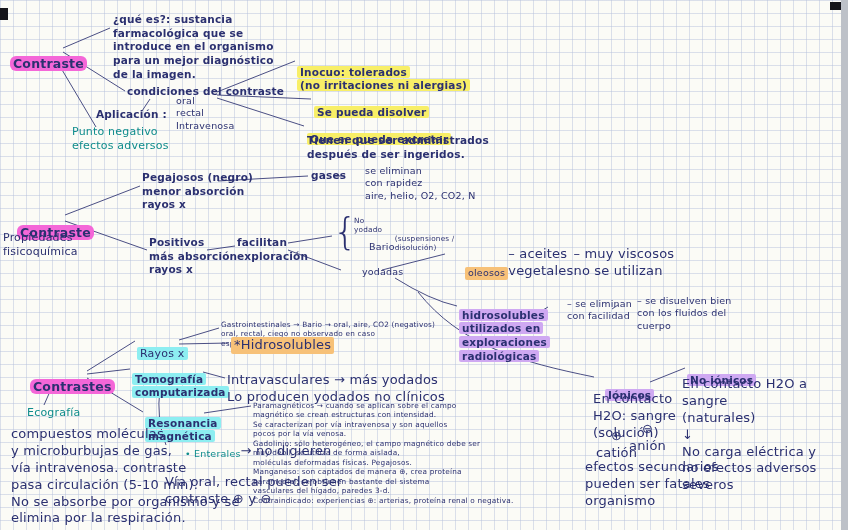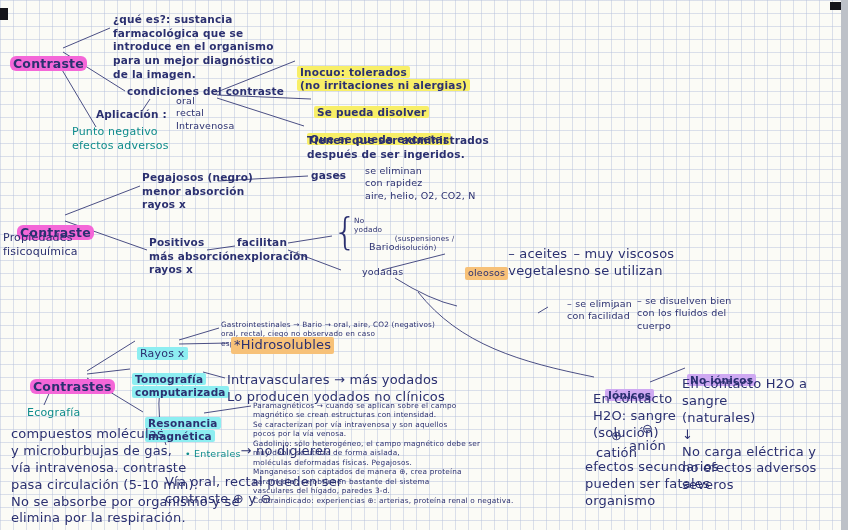--- a/index.html
+++ b/index.html
@@ -135,20 +135,26 @@
   <div class="node s9" style="left:344px;top:266px">yodadas</div>
 
   <div class="node row" style="left:447px;top:246px">
     <span class="s9 hl hl-orange">oleosos</span>
     <span class="s8">–  aceites
    vegetales</span>
     <span class="s8">–  muy viscosos
    no se utilizan</span>
   </div>
 
+  <div class="node s10" style="left:459px;top:295px">
+    <span class="hl hl-purple">hidrosolubles
+utilizados en
+exploraciones
+radiológicas</span>
+  </div>
   <div class="node s9" style="left:549px;top:298px">–  se eliminan
    con facilidad</div>
   <div class="node s9" style="left:619px;top:295px">–  se disuelven bien
    con los fluidos del
    cuerpo</div>
 
   <div class="node s12" style="left:30px;top:363px">
     <span class="hl hl-pink">Contrastes</span>
   </div>
   <div class="node s11" style="left:137px;top:333px">

